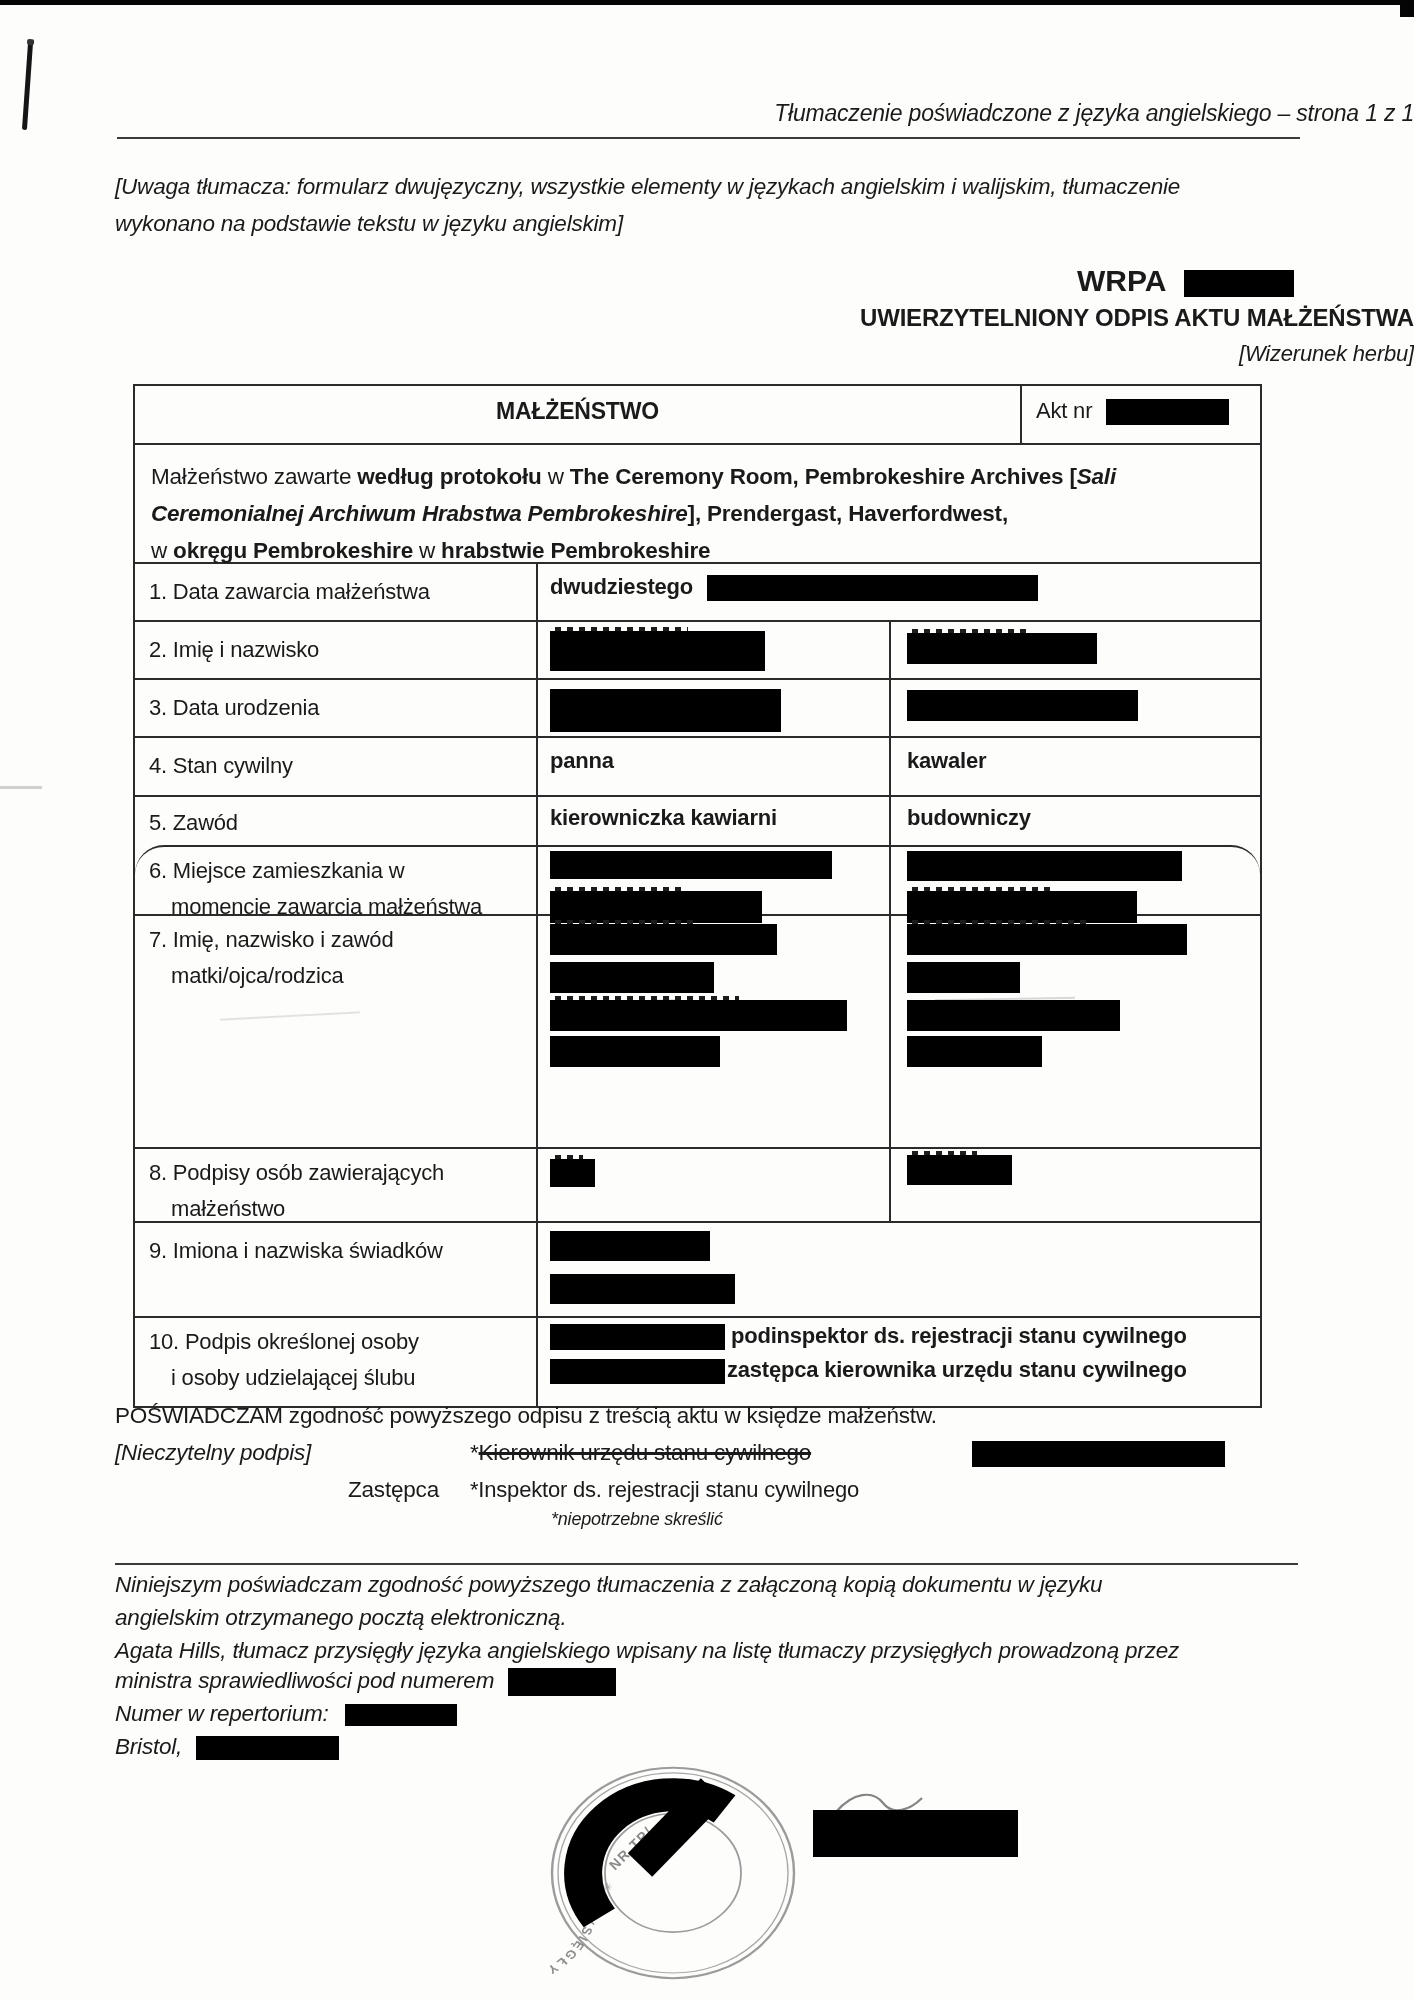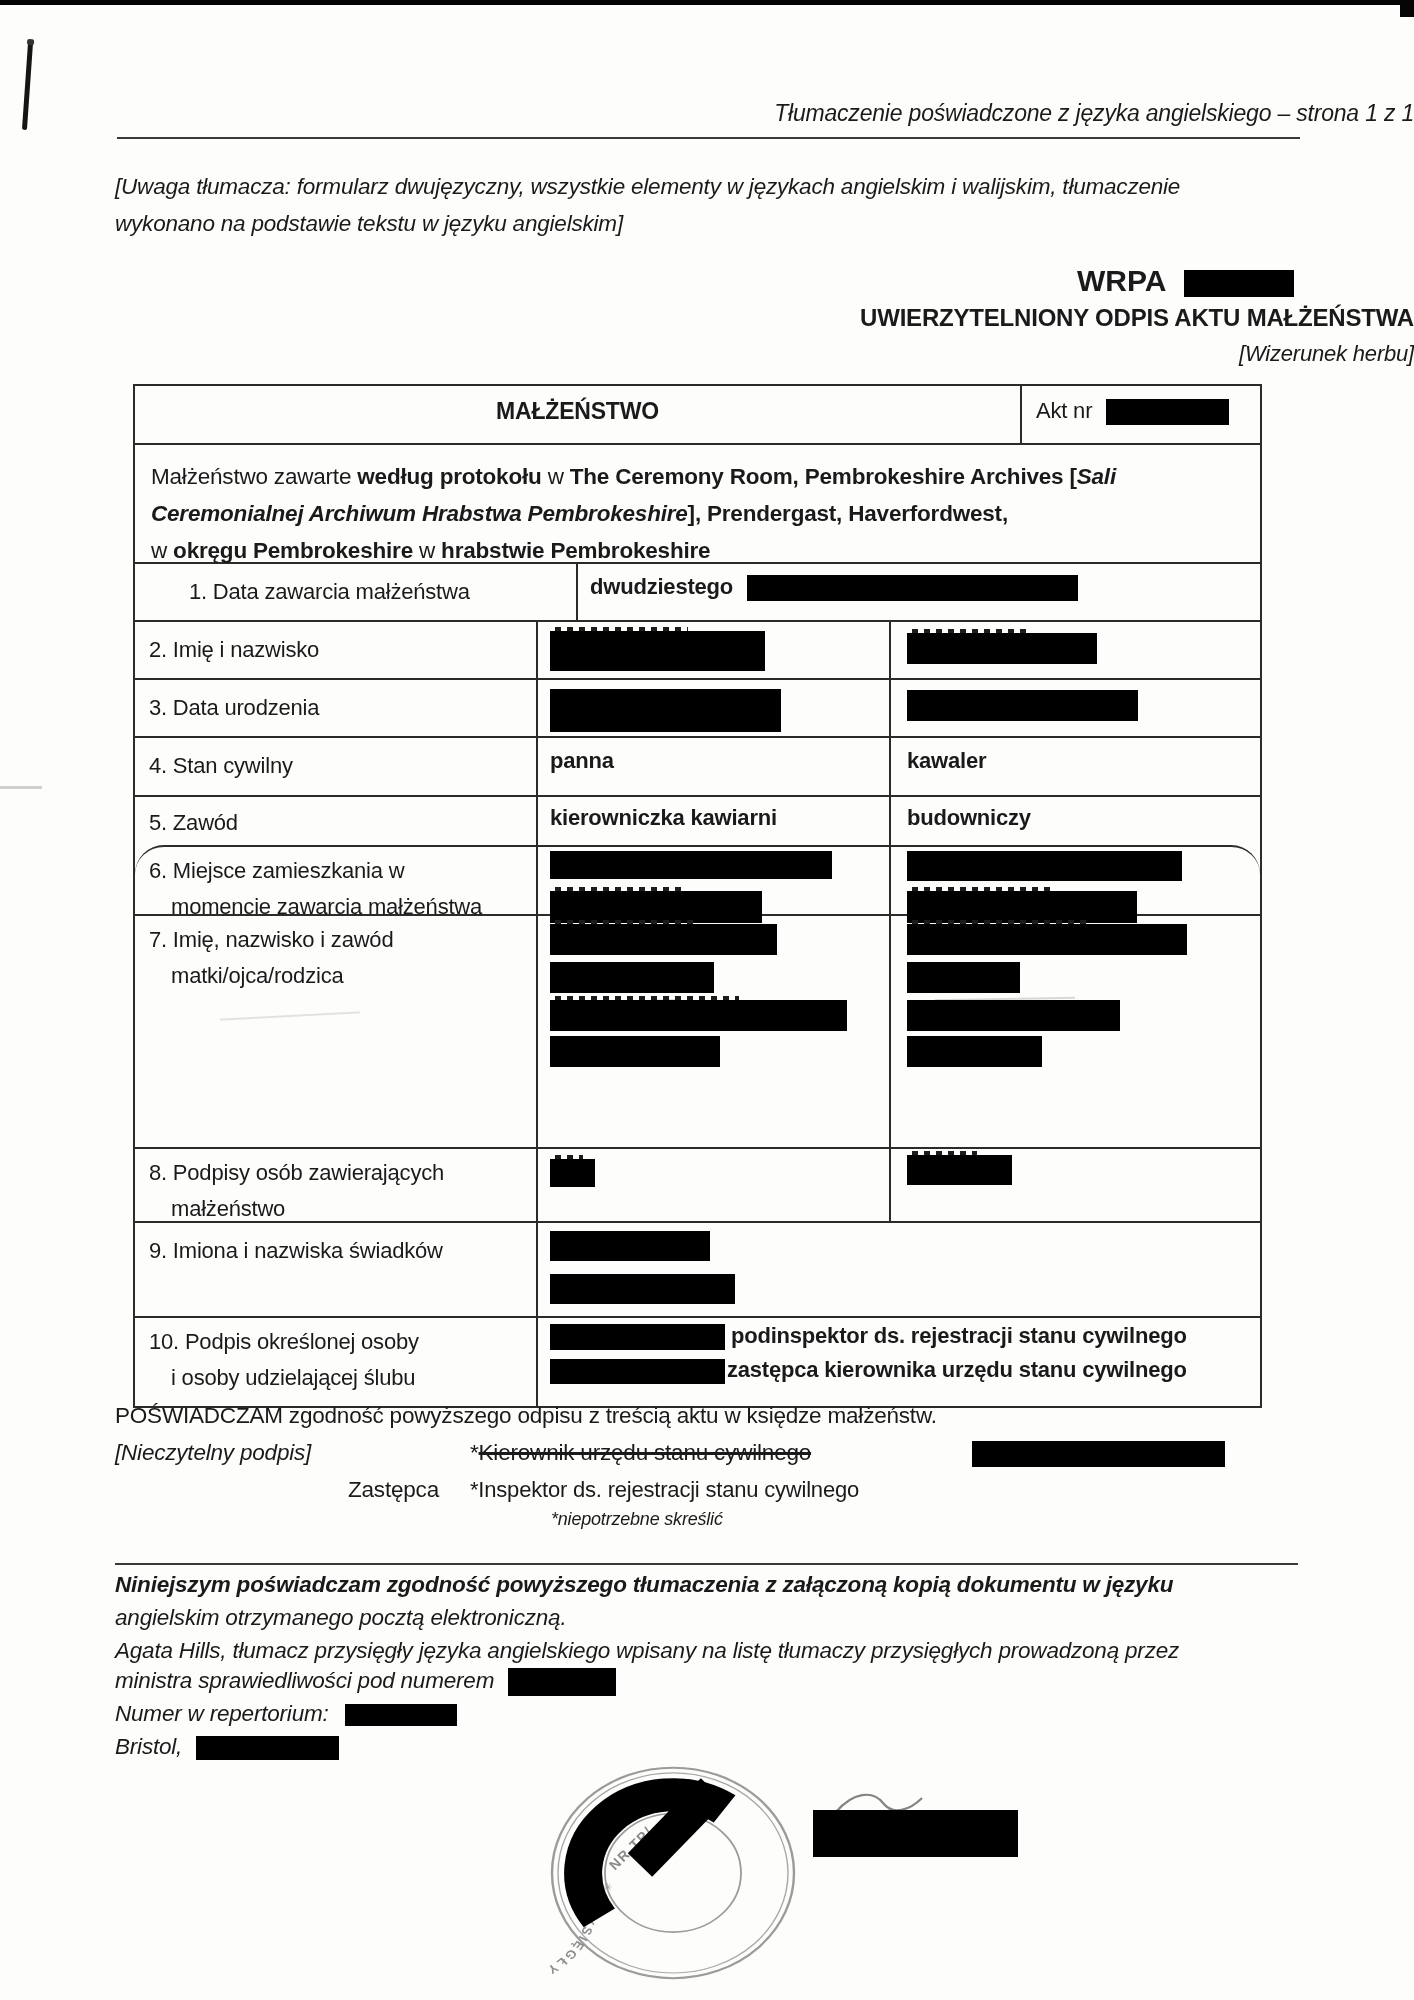--- a/index.html
+++ b/index.html
@@ -53,21 +53,21 @@
   .cert-ill{left:115px; top:1440px; font-size:22.5px;}
   .cert-strike{left:470px; top:1440px; font-size:22.5px;}
   .strike{text-decoration:line-through; text-decoration-thickness:2.5px;}
   .cert-bar{left:972px; top:1441px;}
   .cert-dep{left:348px; top:1477px; font-size:22.5px;}
   .cert-insp{left:470px; top:1477px; font-size:22px;}
   .cert-foot{left:551px; top:1509px; font-size:18px;}
   .rule2{left:115px; top:1563px; width:1183px; height:2px; background:#3a3a3a;}
   
   .stmt{left:115px; font-size:22.5px;}
-  .l1{top:1572px;font-weight:bold;} .l2{top:1605px;} .l3{top:1638px;} .l4{top:1668px;} .l5{top:1701px;} .l6{top:1734px;}
+  .l1{top:1572px;} .l2{top:1605px;} .l3{top:1638px;} .l4{top:1668px;} .l5{top:1701px;} .l6{top:1734px;}
   
   .stamp{left:545px; top:1763px;}
   .sig-bar{left:813px; top:1810px; width:205px; height:47px; background:#000;}
   .sig-curl{left:828px; top:1788px;}
   svg text{font-family:"Liberation Sans",sans-serif;}
   .ring-text{font-size:13.5px; letter-spacing:2.5px; fill:#8f8f8f; font-weight:bold;}
   .ctr-text{font-size:14px; letter-spacing:1.5px; fill:#8a8a8a; font-weight:bold;}
 </style>
 </head>
 <body>
@@ -112,21 +112,21 @@
     </div>
 
     <div class="trow" style="height:119px;">
       <div class="cell desc">
         <span>Małżeństwo zawarte </span><span class="b">według protokołu</span><span> w </span><span class="b">The Ceremony Room, Pembrokeshire Archives</span><span class="b"> [</span><span class="bi">Sali</span><br>
         <span class="bi">Ceremonialnej Archiwum Hrabstwa Pembrokeshire</span><span class="b">], </span><span class="b">Prendergast, Haverfordwest,</span><br>
         <span>w </span><span class="b">okręgu Pembrokeshire</span><span> w </span><span class="b">hrabstwie Pembrokeshire</span>
       </div>
     </div>
 
-    <div class="trow" style="height:58px;padding-left:40px;">
+    <div class="trow" style="height:58px;">
       <div class="cell rb lblcell">1. Data zawarcia małżeństwa</div>
       <div class="cell vfull vtxt">
         <span>dwudziestego</span>
         <span class="redact" style="width:331px; height:26px; margin-left:8px;"></span>
       </div>
     </div>
 
     <div class="trow" style="height:58px;">
       <div class="cell rb lblcell">2. Imię i nazwisko</div>
       <div class="cell rb v1">

